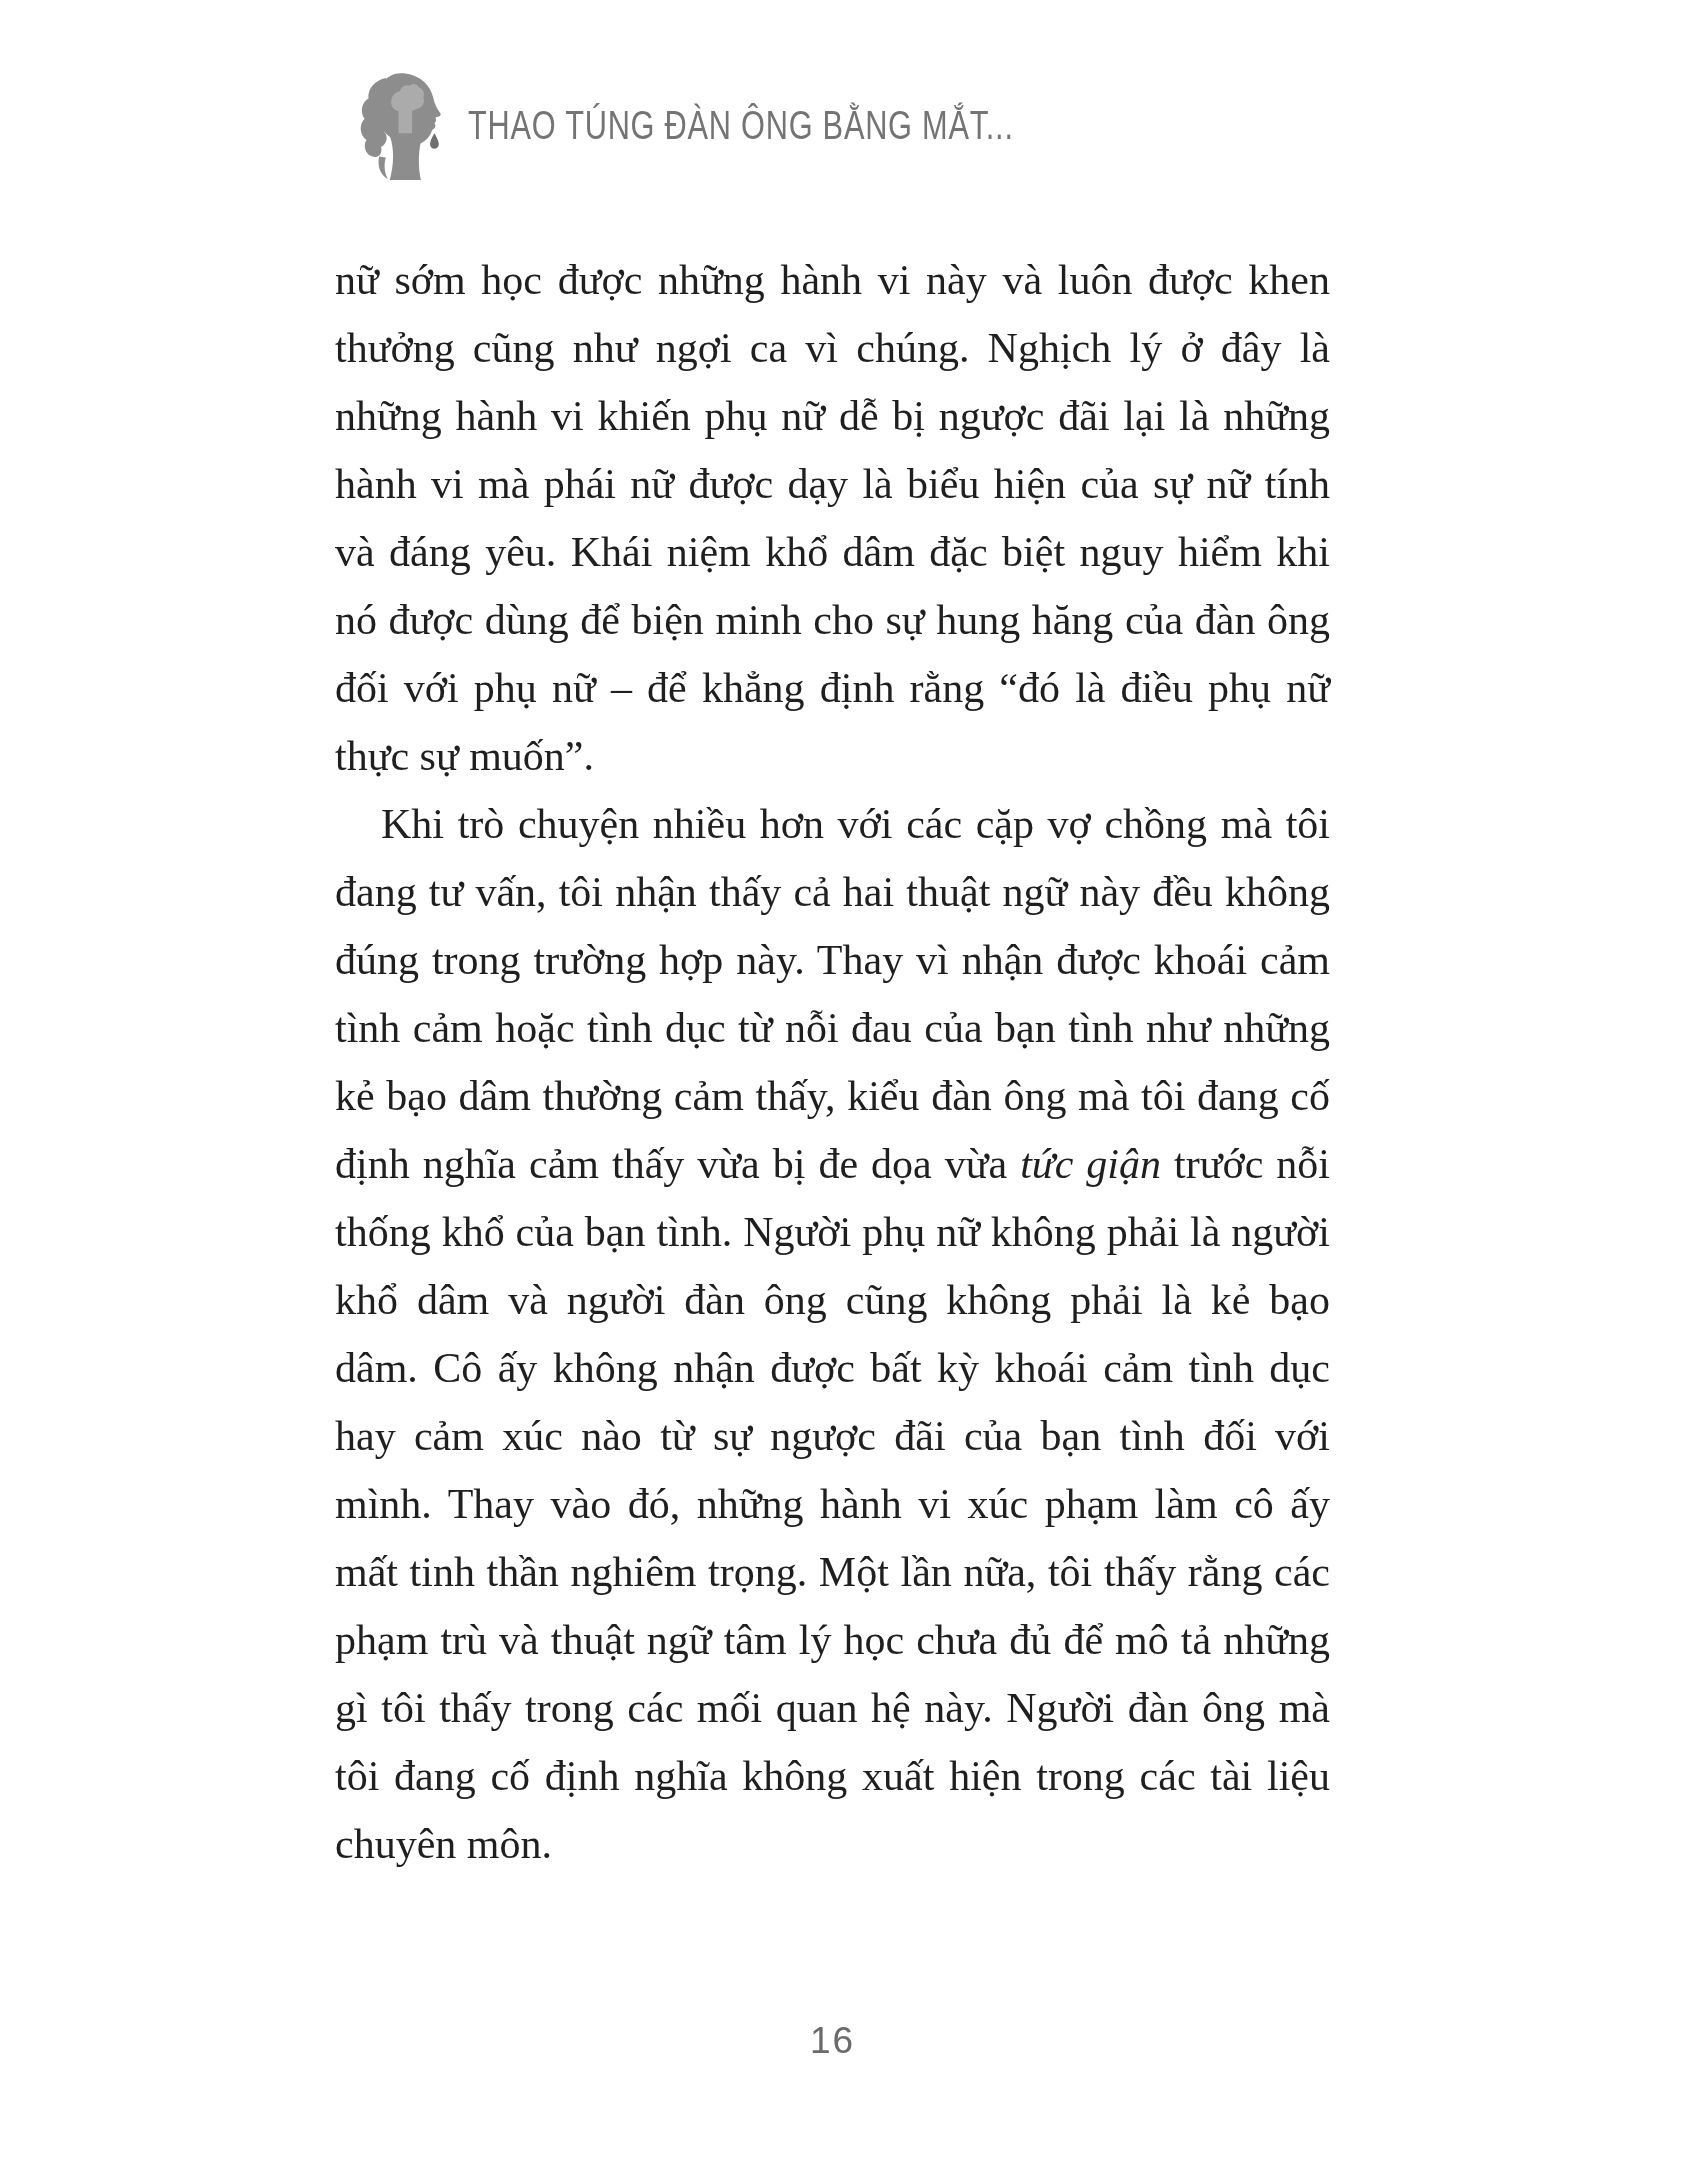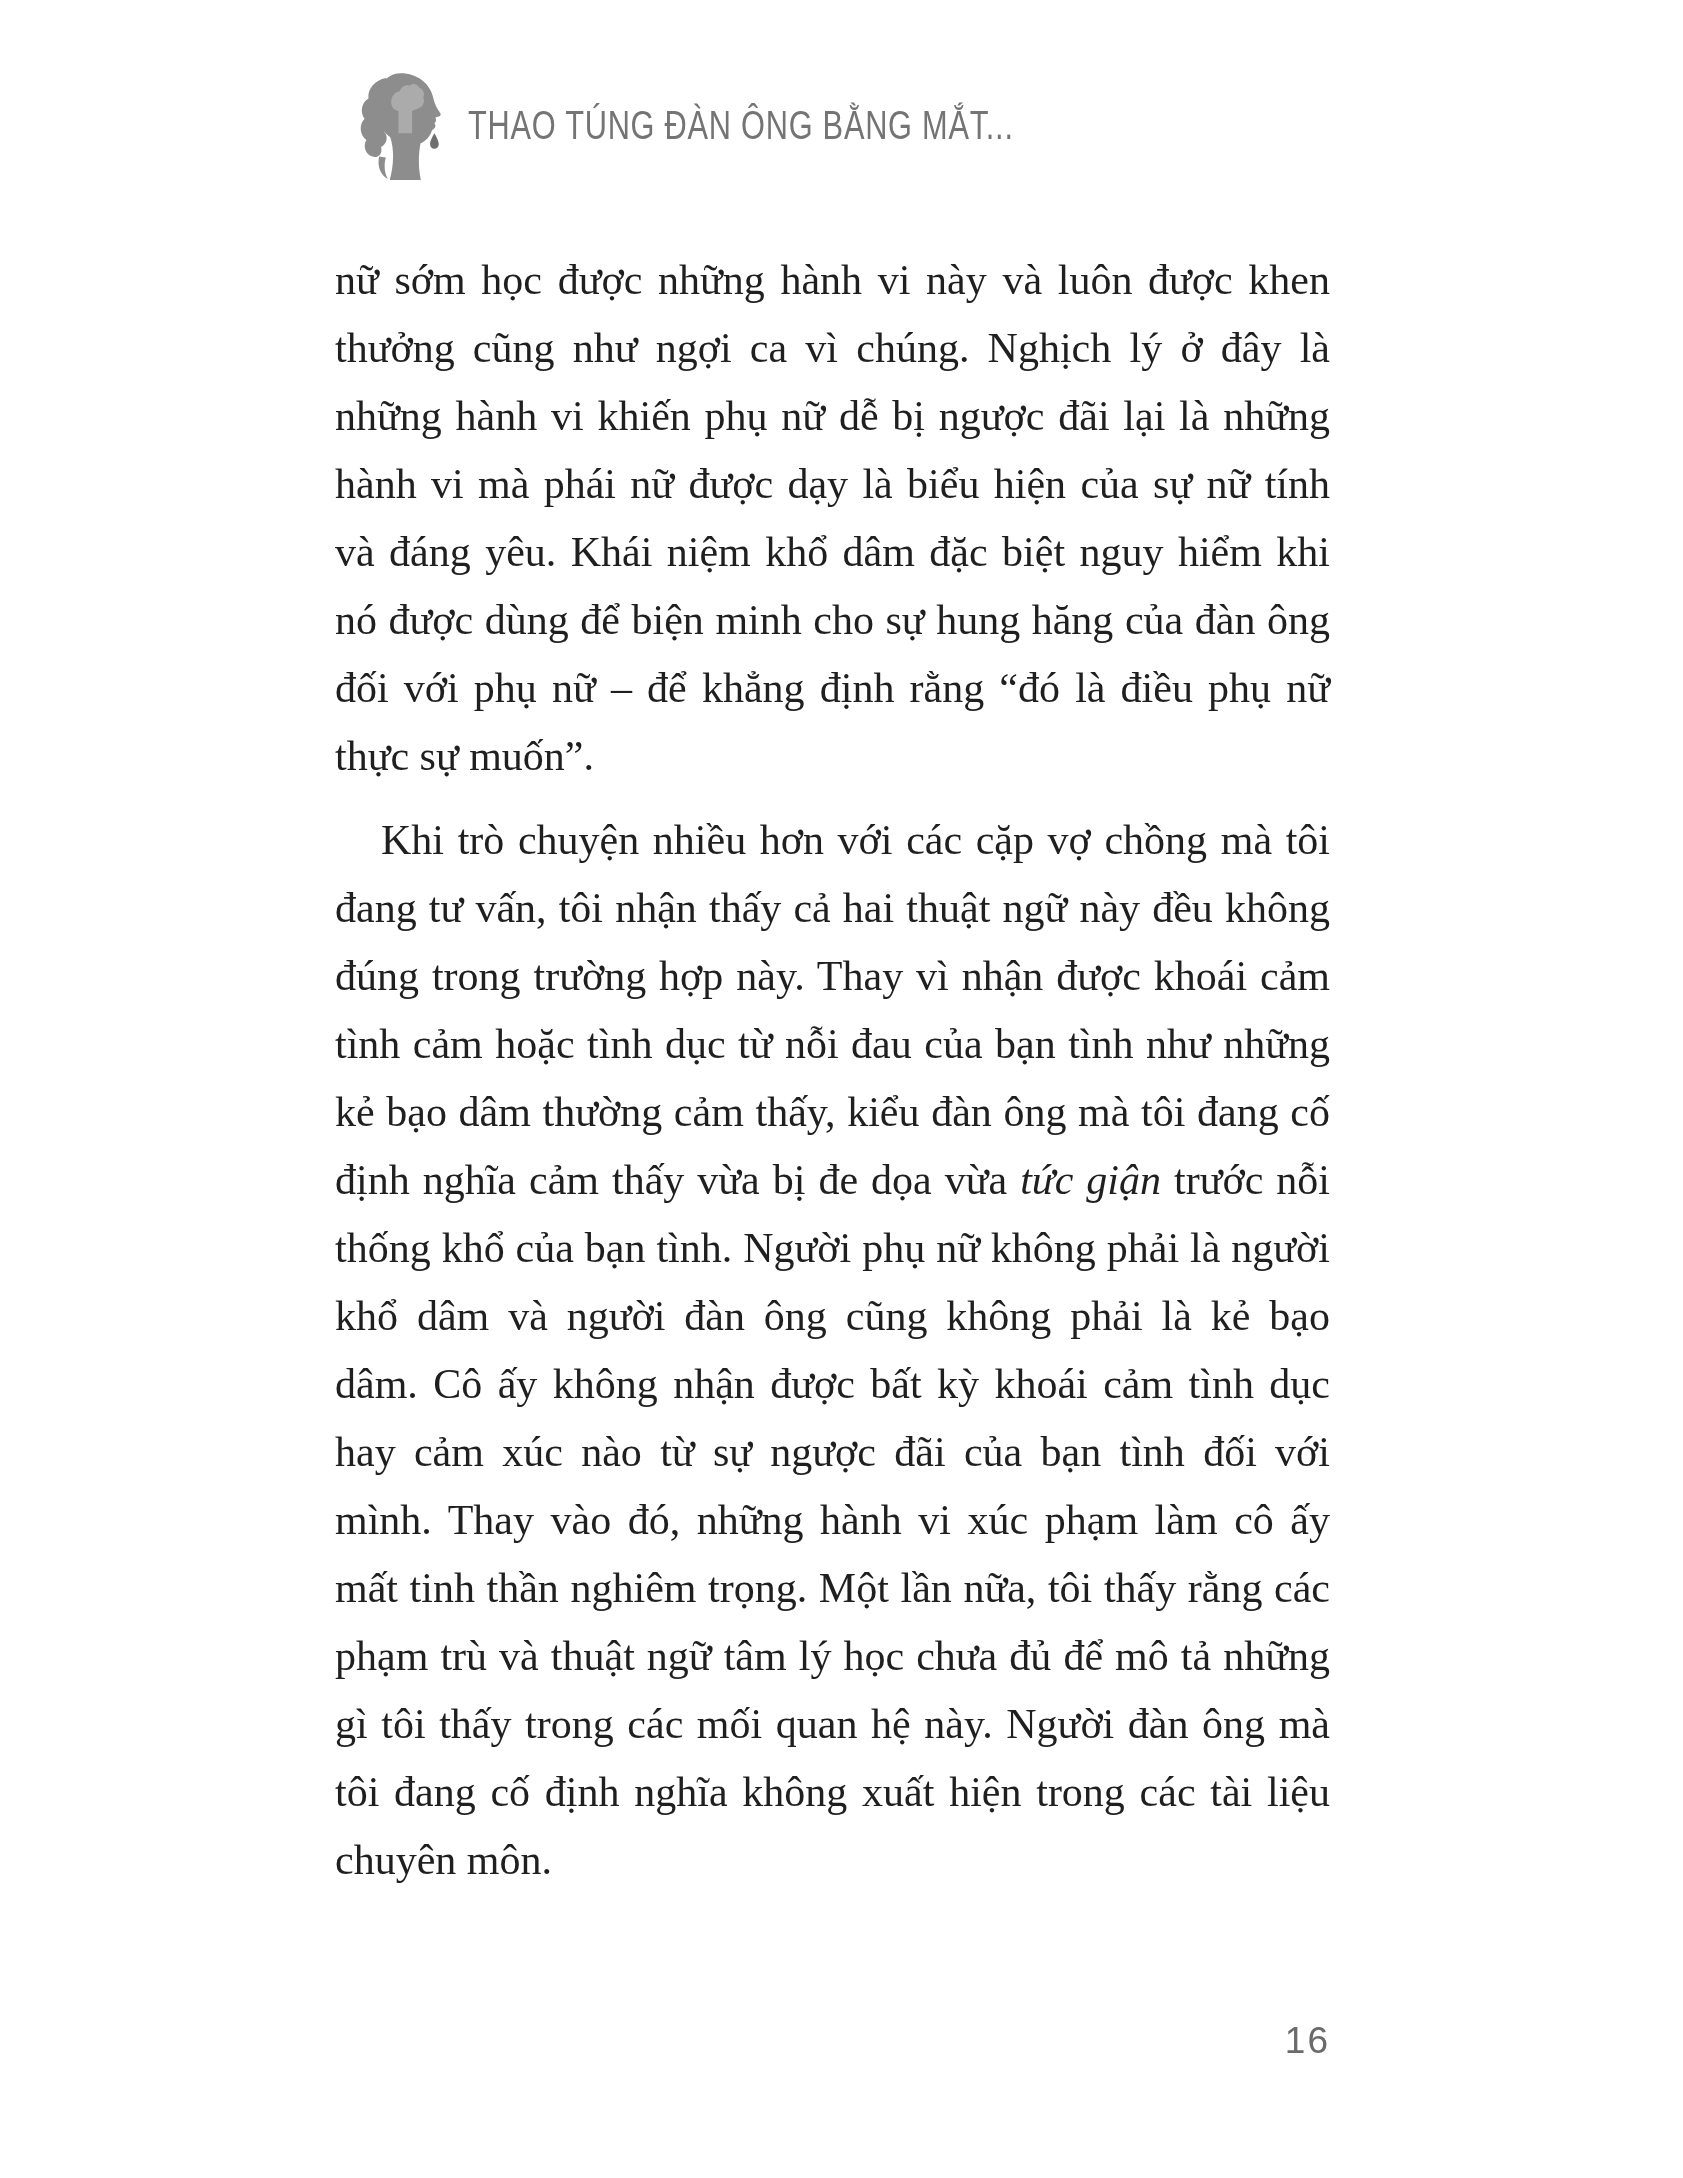--- a/index.html
+++ b/index.html
@@ -54,32 +54,32 @@
     font-size: 42px;
     line-height: 68px;
     text-align: justify;
     text-justify: inter-word;
   }
   .body-text p {
     margin: 0;
     padding: 0;
   }
   .body-text p + p {
-    margin-top: 16px;
+    margin-top: 0;
     text-indent: 46px;
   }
   .italic { font-style: italic; }
 
   
   .page-footer {
     position: absolute;
     left: 335px;
     top: 2020px;
     width: 995px;
-    text-align: right;
+    text-align: center;
   }
   .page-number {
     font-family: "Liberation Sans", sans-serif;
     font-weight: 300;
     font-size: 37px;
     color: #6b6b6b;
     letter-spacing: 2px;
   }
 </style>
 </head>

